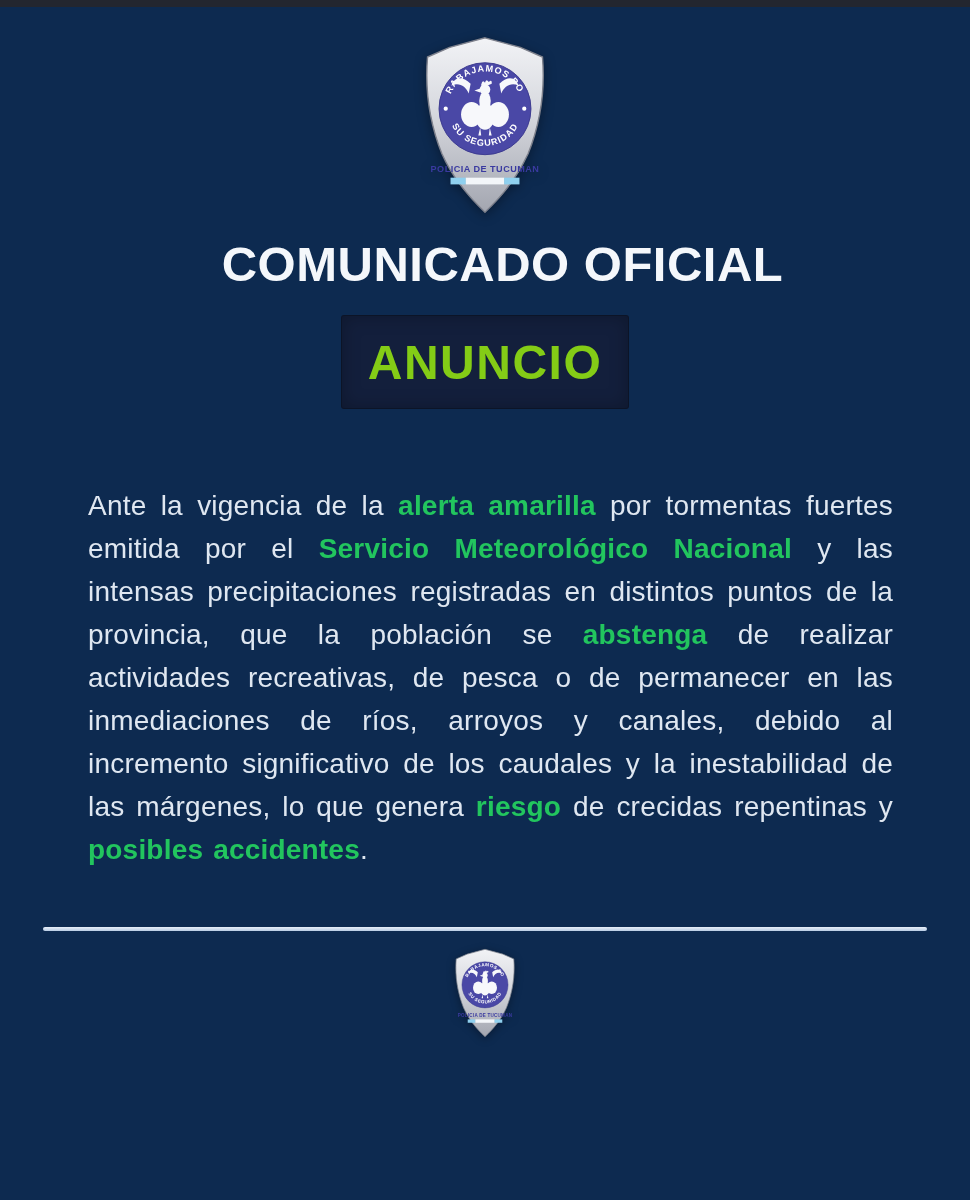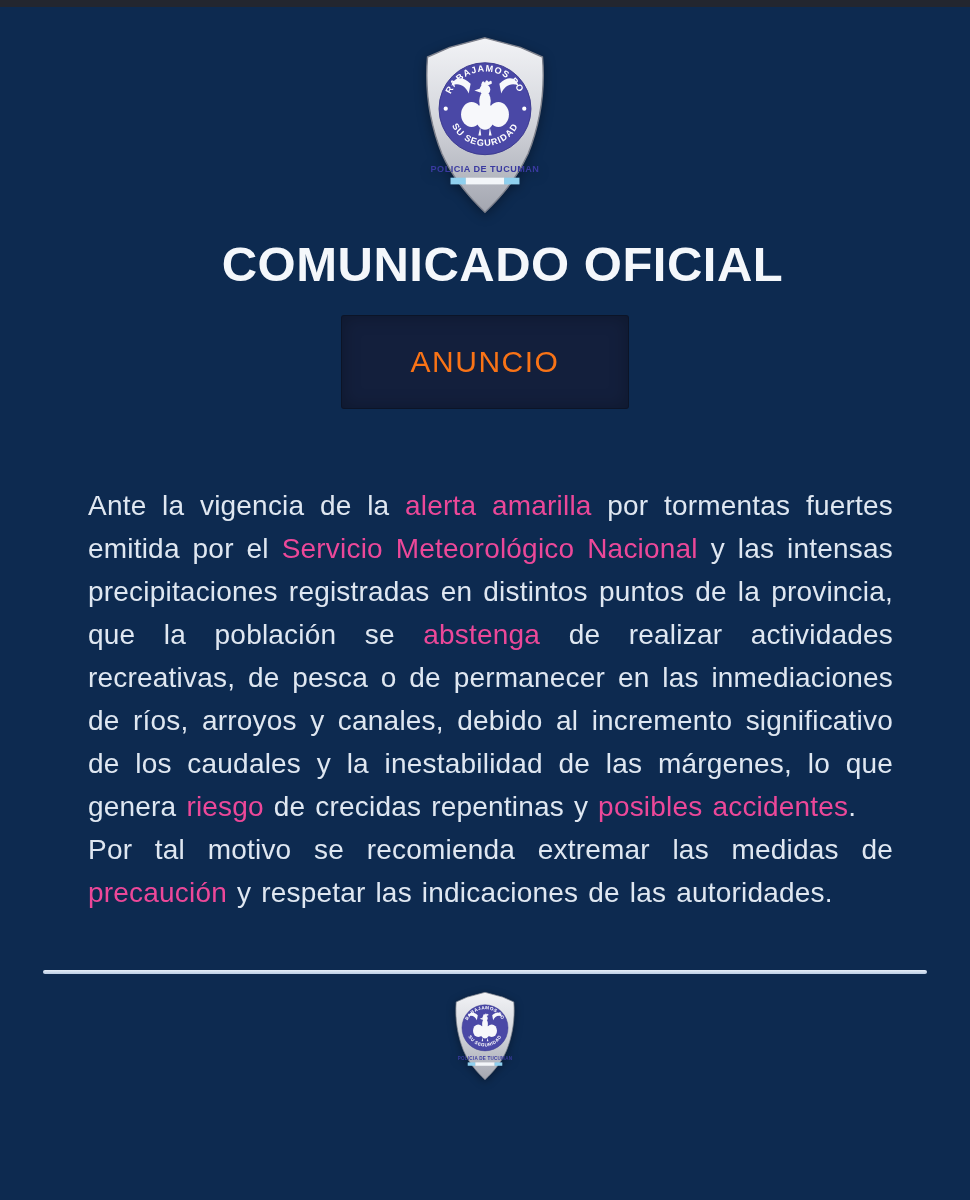--- a/index.html
+++ b/index.html
@@ -36,23 +36,23 @@
   .anuncio-box {
     width: 288px; height: 94px;
     margin: 24px auto 0;
     background: #131f3c;
     border: 1px solid rgba(0,0,0,.35);
     border-radius: 3px;
     display: flex; align-items: center; justify-content: center;
     box-shadow: inset 0 0 18px rgba(0,0,0,.25);
   }
   .anuncio-label {
-    color: #f97316;
-    font-size: 30px;
-    font-weight: 400;
+    color: #84cc16;
+    font-size: 48px;
+    font-weight: 700;
     letter-spacing: 1.5px;
   }
   .content {
     margin: 75px 77px 0 88px;
   }
   .body-heading {
     color: #e9eef6;
     font-size: 28px;
     font-weight: 700;
     font-style: italic;
@@ -61,21 +61,21 @@
   .body-par {
     margin-top: 0;
     color: #dfe7f1;
     font-size: 28px;
     line-height: 43px;
     text-align: justify;
     word-spacing: 2px;
     letter-spacing: 0.2px;
   }
   .body-par.first { margin-top: 36px; }
-  .body-par .b { font-weight: 400; color: #ec4899; margin-top: 28px; }
+  .body-par .b { font-weight: 700; color: #22c55e; margin-top: 28px; }
   .divider {
     width: 884px; height: 4px;
     margin: 56px auto 0;
     border-radius: 2px;
     background: linear-gradient(180deg, #e6eef9 0%, #b9cce4 100%);
   }
   .footer {
     margin-top: 16px;
     display: flex; align-items: center; justify-content: center;
     gap: 22px;
@@ -146,21 +146,20 @@
 </div>
 
 <h1 class="page-title">COMUNICADO OFICIAL</h1>
 
 <div class="anuncio-box">
   <span class="anuncio-label">ANUNCIO</span>
 </div>
 
 <div class="content">
   <p class="body-par first"><span>Ante la vigencia de la </span><span class="b">alerta amarilla</span><span> por tormentas fuertes emitida por el </span><span class="b">Servicio Meteorológico Nacional</span><span> y las intensas precipitaciones registradas en distintos puntos de la provincia, que la población se </span><span class="b">abstenga</span><span> de realizar actividades recreativas, de pesca o de permanecer en las inmediaciones de ríos, arroyos y canales, debido al incremento significativo de los caudales y la inestabilidad de las márgenes, lo que genera </span><span class="b">riesgo</span><span> de crecidas repentinas y </span><span class="b">posibles accidentes</span><span>.</span></p>
-  <p class="body-par"><span>Por tal motivo se recomienda extremar las medidas de </span><span class="b">precaución</span><span> y respetar las indicaciones de las autoridades.</span></p>
 </div>
 
 <div class="divider"></div>
 
 <div class="footer">
   <svg class="badge-sm" viewBox="0 0 150 190" xmlns="http://www.w3.org/2000/svg">
     <path d="M75 4 L112 14 L135 24 C138 60 132 95 120 125 C108 152 92 170 75 186 C58 170 42 152 30 125 C18 95 12 60 15 24 L38 14 Z" fill="url(#silverGrad)" stroke="#7e818c" stroke-width="1.5"></path>
     <circle cx="75" cy="78" r="48" fill="#4a48a6" stroke="#3c3a8f" stroke-width="1"></circle>
     <text font-size="9.5" font-weight="bold" letter-spacing="1" fill="#ffffff">
       <textPath href="#arcTop" startOffset="50%" text-anchor="middle">TRABAJAMOS POR</textPath>

